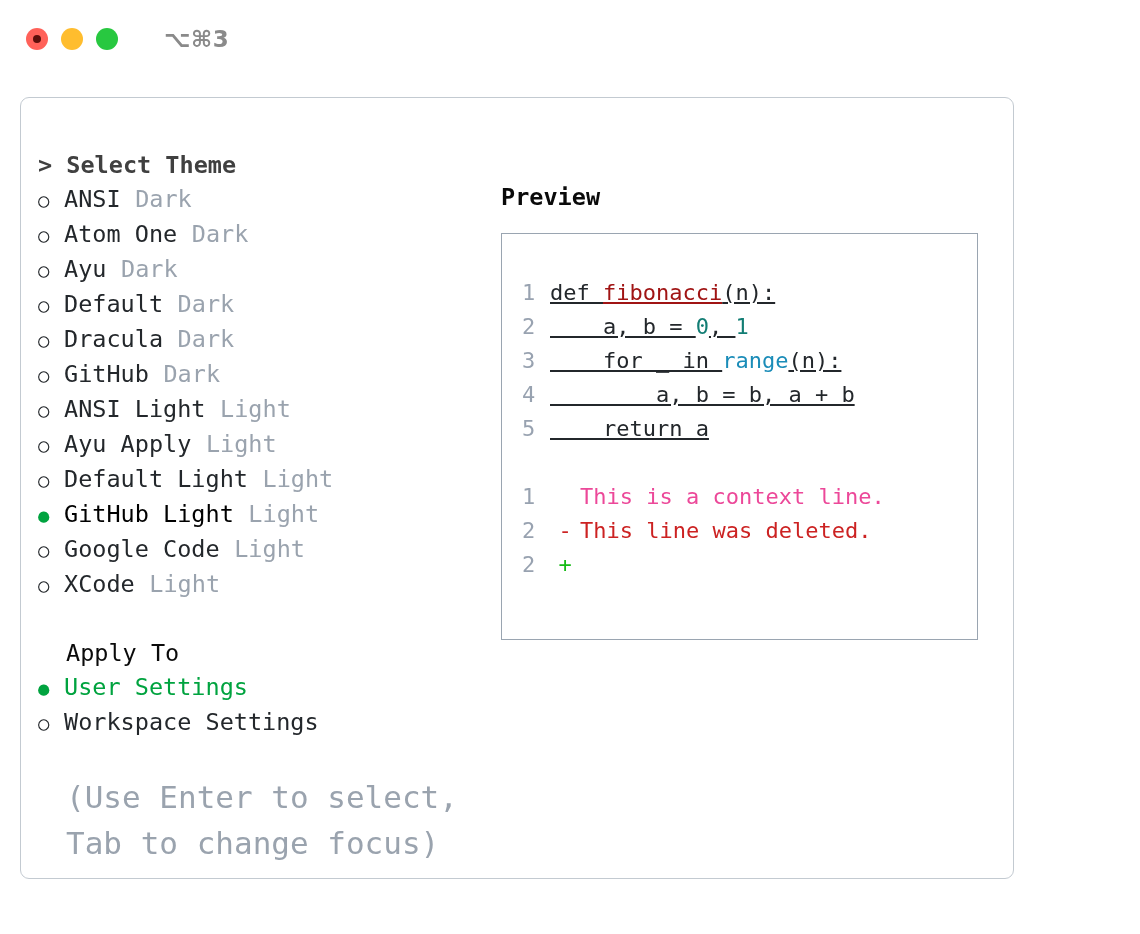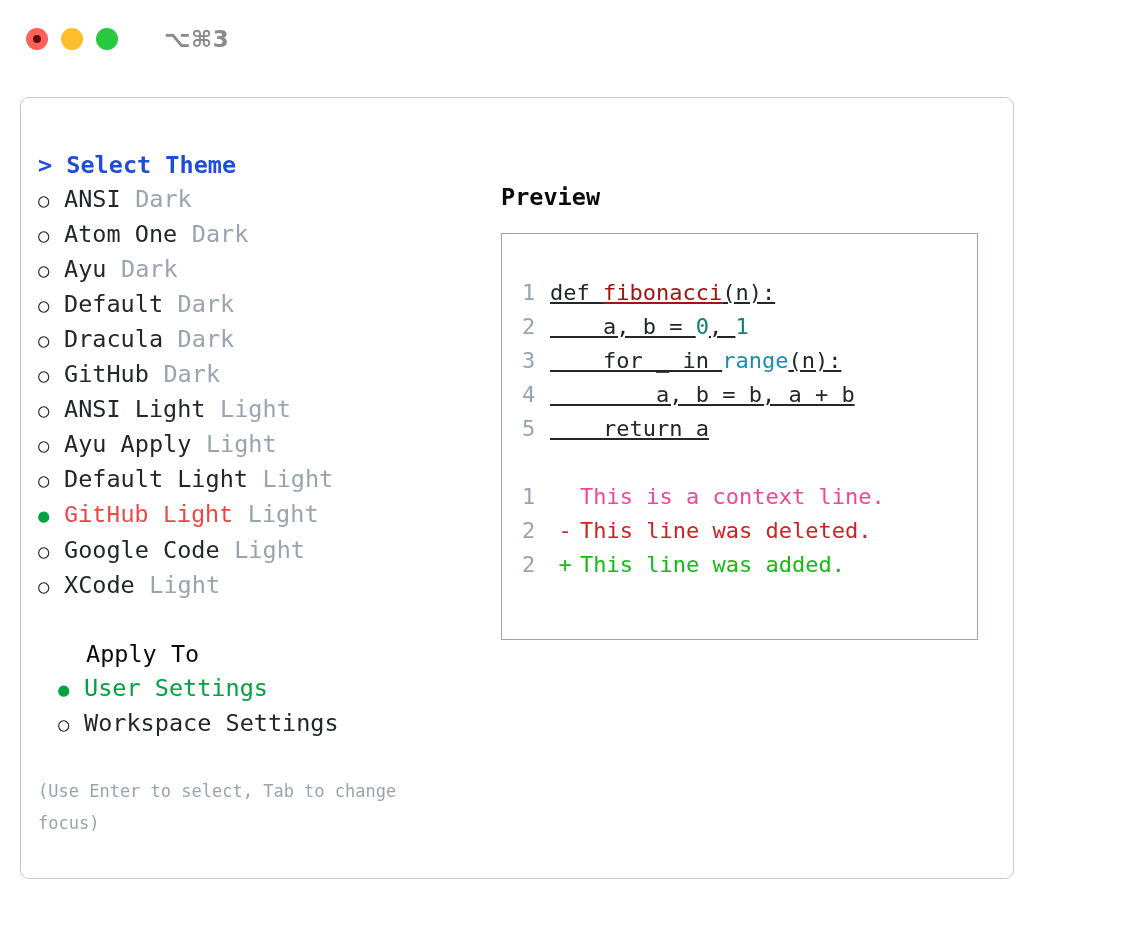--- a/index.html
+++ b/index.html
@@ -93,21 +93,21 @@
   .left-col {
     position: absolute;
     left: 17px;
     top: 50px;
     width: 440px;
   }
 
   .section-header {
     font-size: 23.5px;
     font-weight: bold;
-    color: #1d4ed8;
+    color: #404040;
     line-height: 34px;
     white-space: pre;
   }
 
   .theme-list {
     margin-top: 0;
   }
   .theme-row {
     display: flex;
     align-items: baseline;
@@ -116,52 +116,53 @@
     white-space: pre;
     color: #23272b;
   }
   .bullet {
     width: 26px;
     flex: 0 0 26px;
     color: #23272b;
     font-size: 19px;
   }
   .theme-row.selected .bullet { color: #00a33f; }
-  .theme-row.selected .theme-name { color: #ef4444; font-family: Liberation Mono, monospace; }
+  .theme-row.selected .theme-name { color: #000000; }
   .theme-name { color: #23272b; }
   .theme-tag {
     color: #9aa3ae;
     margin-left: 0.62em;
   }
 
-  .apply-block { margin-top: 34px; margin-left: 20px; }
+  .apply-block { margin-top: 34px; }
   .apply-header {
     font-size: 23.5px;
     color: #0a0a0a;
     line-height: 34px;
     padding-left: 28px;
     white-space: pre;
   }
   .apply-row {
     display: flex;
     align-items: baseline;
     line-height: 34px;
     font-size: 23.5px;
     white-space: pre;
     color: #23272b;
   }
   .apply-row.selected .bullet { color: #00a33f; }
   .apply-row.selected .apply-label { color: #00a33f; }
 
   .hint {
     margin-top: 34px;
-    font-size: 17px;
-    line-height: 32px;
+    font-size: 31px;
+    line-height: 46px;
     color: #9aa3ae;
     width: 400px;
+    margin-left: 28px;
   }
 
   
   .right-col {
     position: absolute;
     left: 480px;
     top: 50px;
     width: 500px;
   }
   .preview-header {
@@ -265,20 +266,20 @@
               <div class="code-line"><span class="lineno">1</span><span class="code-text">def </span><span class="tok-fn">fibonacci</span><span class="code-text">(n):</span></div>
               <div class="code-line"><span class="lineno">2</span><span class="code-text">    a, b = </span><span class="tok-num">0</span><span class="code-text">, </span><span class="tok-num">1</span></div>
               <div class="code-line"><span class="lineno">3</span><span class="code-text">    for _ in </span><span class="tok-bi">range</span><span class="code-text">(n):</span></div>
               <div class="code-line"><span class="lineno">4</span><span class="code-text">        a, b = b, a + b</span></div>
               <div class="code-line"><span class="lineno">5</span><span class="code-text">    return a</span></div>
             </div>
           <div class="diff-gap"></div>
           <div id="diff-sample">
               <div class="diff-line context"><span class="lineno">1</span><span class="sign"> </span><span class="diff-text">This is a context line.</span></div>
               <div class="diff-line del"><span class="lineno">2</span><span class="sign">-</span><span class="diff-text">This line was deleted.</span></div>
-              <div class="diff-line add"><span class="lineno">2</span><span class="sign">+</span><span class="diff-text">This line was added.</span></div>
+              <div class="diff-line add"><span class="lineno">2</span><span class="sign">+</span></div>
             </div>
         </div>
       </div>
 
     </div>
   </div>
 </div>
 
 </body></html>

